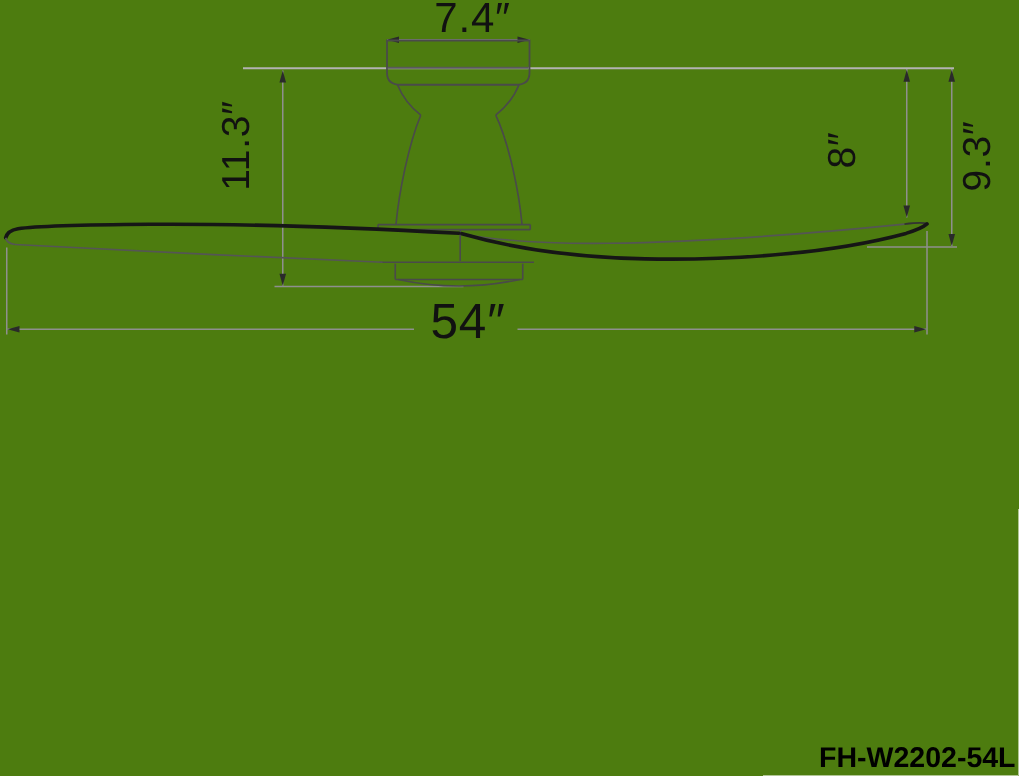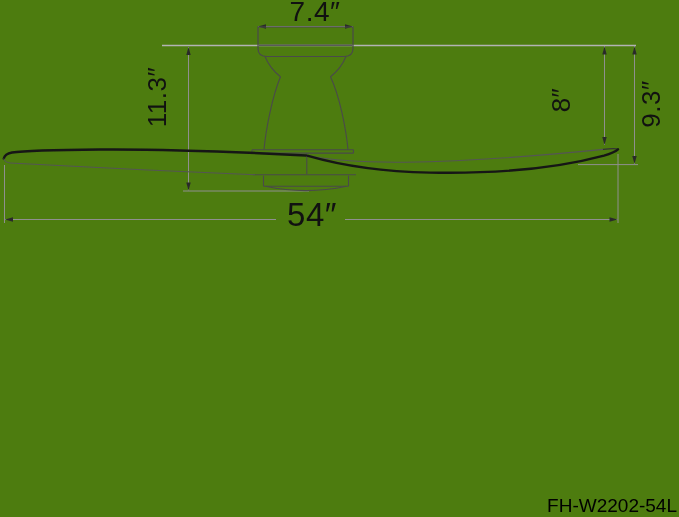--- a/index.html
+++ b/index.html
@@ -34,21 +34,21 @@
   .dim-top   { left: 315px; top: 12px;  font-size: 28px; }
   .dim-left  { left: 157px; top: 97px;  font-size: 26px; }
   .dim-right-inner { left: 561px; top: 100px; font-size: 26px; }
   .dim-right-outer { left: 651px; top: 104px; font-size: 26px; }
   .dim-span  { left: 312px; top: 214px; font-size: 33px; }
   .model-number {
     position: absolute;
     right: 2px;
     top: 495px;
     font-size: 19px;
-    font-weight: 400;
+    font-weight: 700;
     color: #000000;
     white-space: nowrap;
   }
 </style>
 </head>
 <body>
 
 <div class="stage">
 
   <svg width="679" height="517" viewBox="0 0 679 517">

